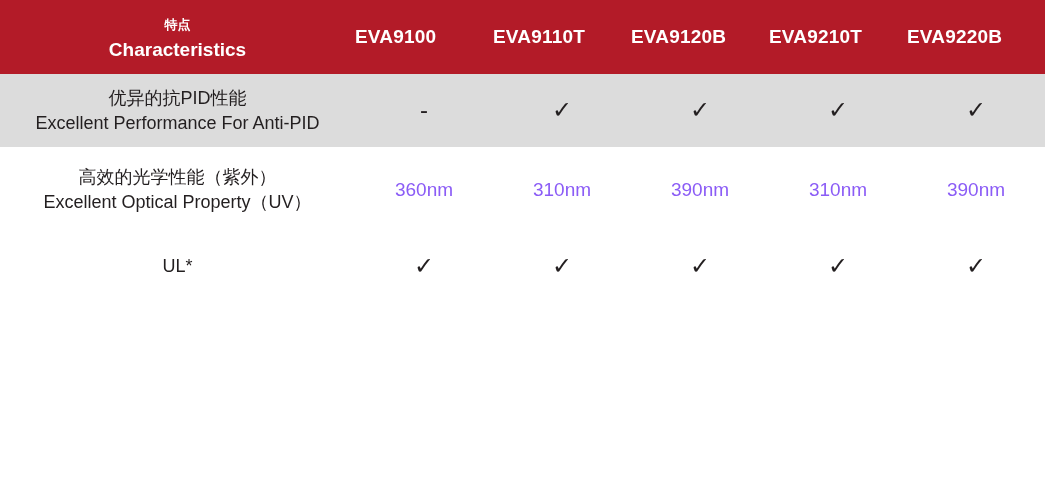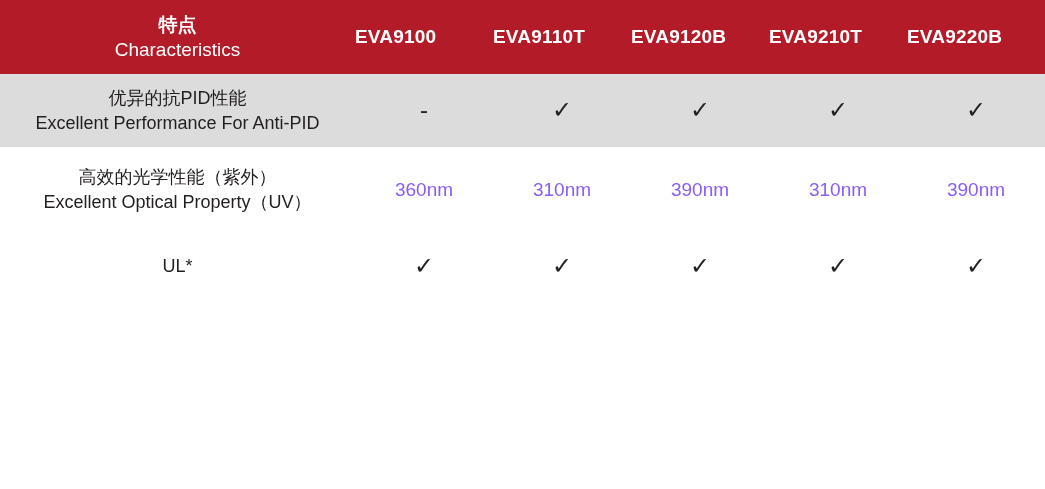--- a/index.html
+++ b/index.html
@@ -29,29 +29,29 @@
     height: 74px;
     vertical-align: middle;
     font-weight: bold;
     border: none;
   }
   thead th.char-head {
     text-align: center;
   }
   .head-cn {
     display: block;
-    font-size: 19px;
+    font-size: 13px;
     line-height: 25px;
     font-weight: bold;
   }
   .head-en {
     display: block;
     font-size: 19px;
     line-height: 25px;
-    font-weight: normal;
+    font-weight: bold;
   }
   thead th.prod-head {
     text-align: left;
     font-size: 19px;
     letter-spacing: 0.2px;
   }
 
   tbody td {
     border: none;
     vertical-align: middle;

